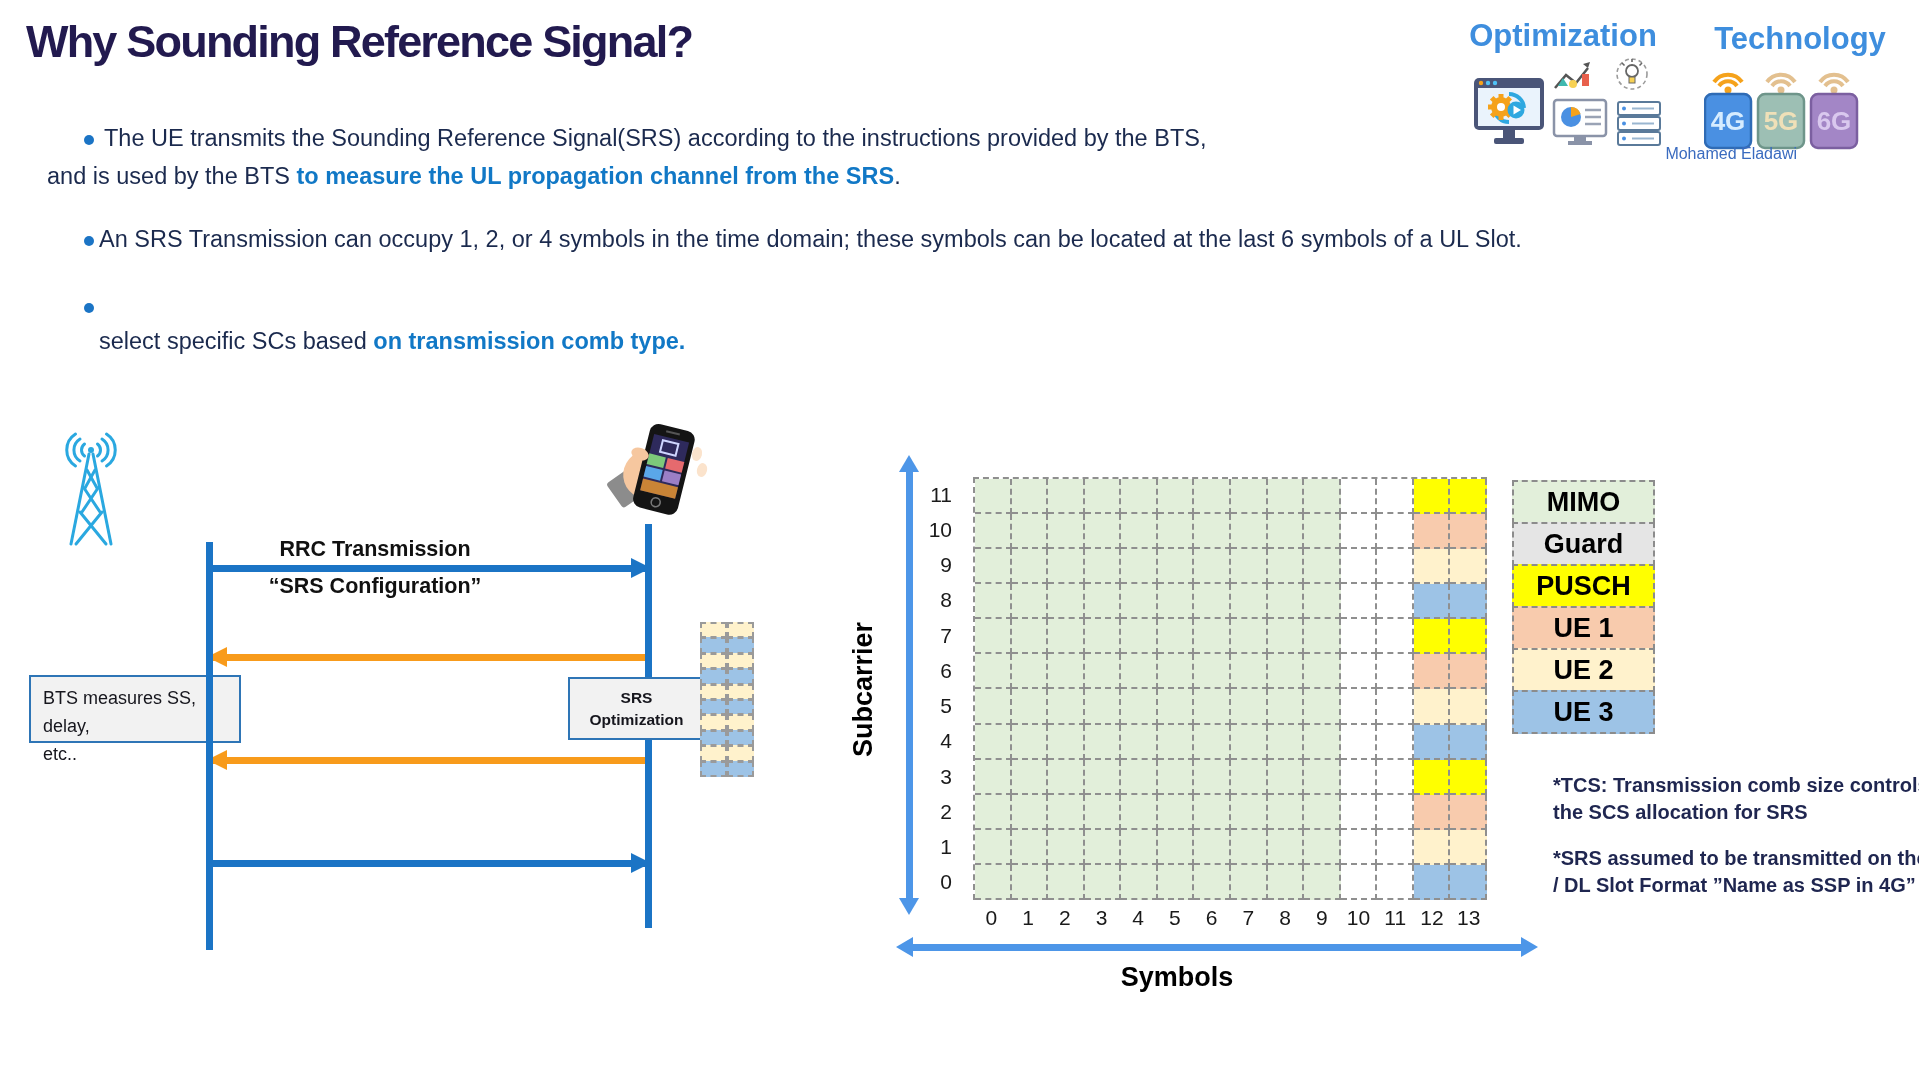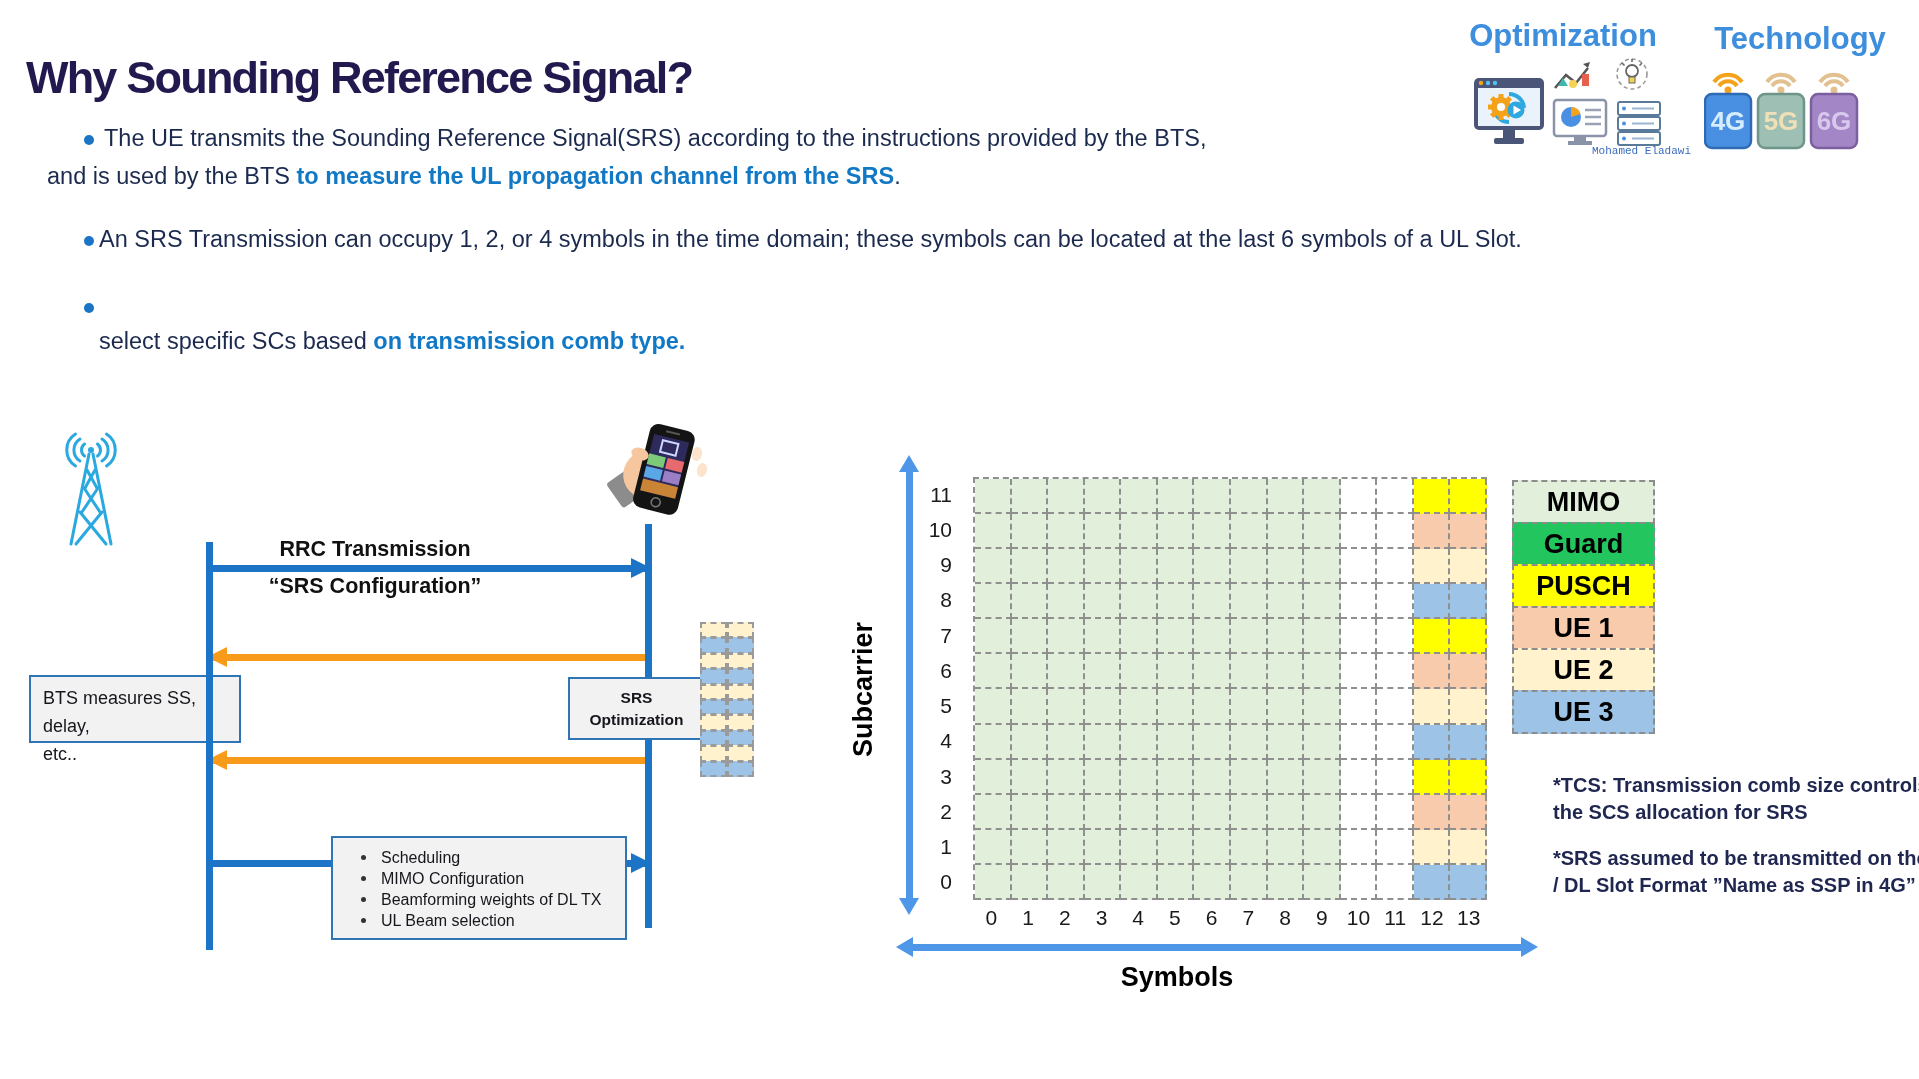--- a/index.html
+++ b/index.html
@@ -1,29 +1,29 @@
 <!DOCTYPE html>
 <html><head>
 <meta charset="utf-8">
 <style>
   html,body{margin:0;padding:0;background:#fff;}
   .slide{position:relative;width:1919px;height:1079px;background:#fff;overflow:hidden;
          font-family:"Liberation Sans",sans-serif;}
   .abs{position:absolute;}
 
   
-  .title{left:26px;top:52px;font-size:45px;font-weight:800;color:#221A4F;
+  .title{left:26px;top:16px;font-size:45px;font-weight:800;color:#221A4F;
          letter-spacing:-1.8px;white-space:nowrap;}
   .bdot{width:10px;height:10px;border-radius:50%;background:#1B74C5;}
   .bline{font-size:23.5px;color:#1B2A4E;white-space:nowrap;line-height:28px;}
   .bline .em{color:#1178C6;font-weight:bold;}
 
   
   .brand-label{font-size:31px;font-weight:bold;color:#3E8EDE;text-align:center;white-space:nowrap;}
-  .author{font-family:Liberation Mono, monospace;font-size:11px;color:#3A6BBF;text-align:left;white-space:nowrap;}
+  .author{font-family:Liberation Sans, sans-serif;font-size:16px;color:#3A6BBF;text-align:right;white-space:nowrap;}
 
   
   .lifeline{width:7px;background:#1B74C5;}
   .sarrow{height:7px;}
   .sarrow.blue{background:#1B74C5;}
   .sarrow.orange{background:#F89B1B;}
   .sarrow .head-r{position:absolute;right:-4px;top:-7px;width:0;height:0;
         border-left:20px solid;border-top:10.5px solid transparent;border-bottom:10.5px solid transparent;}
   .sarrow .head-l{position:absolute;left:-4px;top:-7px;width:0;height:0;
         border-right:20px solid;border-top:10.5px solid transparent;border-bottom:10.5px solid transparent;}
@@ -267,28 +267,20 @@
       <div class="ccell" style="background: rgb(157, 195, 230);"></div>
     </div>
 
   <div class="abs sarrow orange" style="left:211px;top:757px;width:436px;">
       <span class="head-l"></span>
     </div>
 
   <div class="abs sarrow blue" style="left:213px;top:860px;width:434px;z-index:2;">
       <span class="head-r"></span>
     </div>
-  <div class="abs seq-box" style="left:331px;top:836px;width:296px;height:104px;z-index:4;">
-    <ul class="sched-list" id="sched-list">
-        <li>Scheduling</li>
-        <li>MIMO Configuration</li>
-        <li>Beamforming weights of DL TX</li>
-        <li>UL Beam selection</li>
-      </ul>
-  </div>
 
   <div class="abs varrow" style="left:906px;top:470px;height:430px;"></div>
   <div class="abs axis-title" style="left:763px;top:674px;width:200px;transform:rotate(-90deg);">Subcarrier</div>
 
   <div class="abs" id="ylabels" style="left:898px;top:477px;width:62px;height:423px;">
       <div>11</div>
       <div>10</div>
       <div>9</div>
       <div>8</div>
       <div>7</div>
@@ -485,21 +477,21 @@
       <div>11</div>
       <div>12</div>
       <div>13</div>
     </div>
 
   <div class="abs harrow" style="left:911px;top:944px;width:612px;"></div>
   <div class="abs axis-title" style="left:1077px;top:962px;width:200px;">Symbols</div>
 
   <div class="abs" id="legend" style="left:1512px;top:480px;">
       <div class="legend-item" style="background: rgb(226, 239, 218);">MIMO</div>
-      <div class="legend-item" style="background: #22c55e;">Guard</div>
+      <div class="legend-item" style="background: #e5e5e5;">Guard</div>
       <div class="legend-item" style="background: rgb(255, 255, 0);">PUSCH</div>
       <div class="legend-item" style="background: rgb(248, 203, 173);">UE 1</div>
       <div class="legend-item" style="background: rgb(255, 242, 204);">UE 2</div>
       <div class="legend-item" style="background: rgb(157, 195, 230);">UE 3</div>
     </div>
 
   <div class="abs note" style="left:1553px;top:772px;">
     <div>*TCS: Transmission comb size controls</div>
     <div>the SCS allocation for SRS</div>
   </div>

